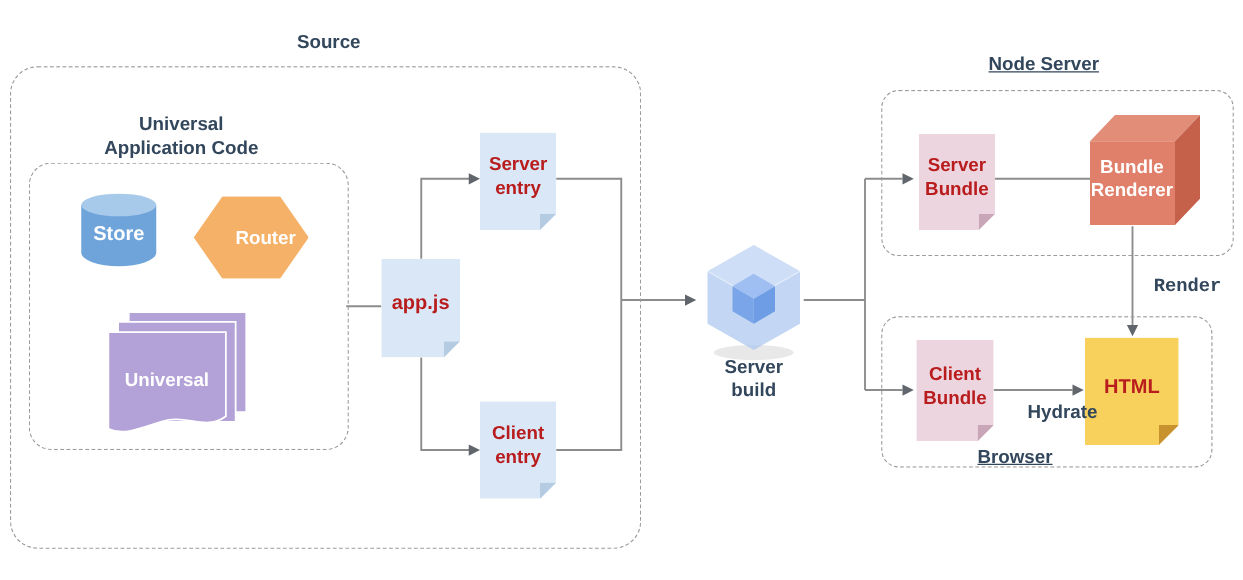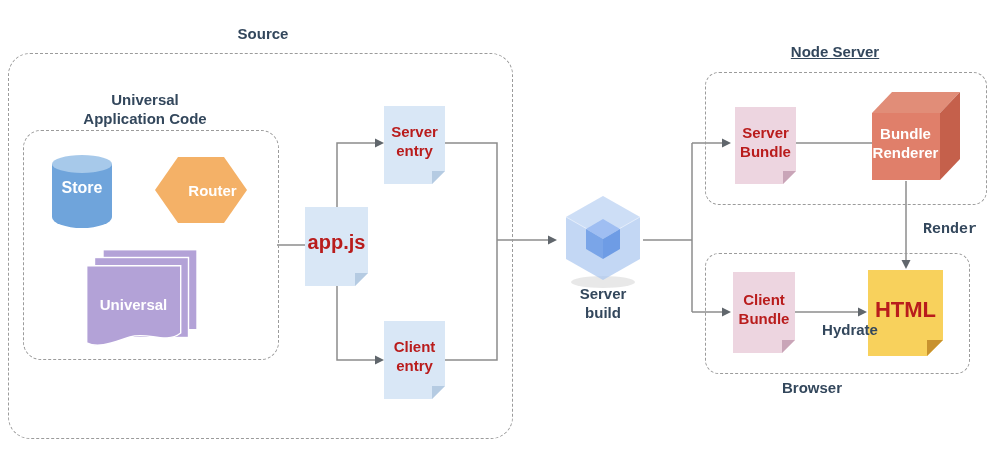--- a/index.html
+++ b/index.html
@@ -32,23 +32,23 @@
   .page .page-label{
     position:absolute;left:0;right:0;top:0;bottom:8px;display:flex;align-items:center;justify-content:center;
     color:#b91c1c;font-weight:bold;font-size:15px;line-height:19px;text-align:center;white-space:pre-line;
   }
   .page.blue .page-body{background:#d9e7f6;}
   .page.blue .page-fold{background:#b5cbe2;}
   .page.pink .page-body{background:#edd5e0;}
   .page.pink .page-fold{background:#c9a5b8;}
   .page.yellow .page-body{background:#f8d15c;}
   .page.yellow .page-fold{background:#c8922e;}
-  .page.yellow .page-label{font-size:22px;}
+  .page.yellow .page-label{font-size:16px;}
   
-  .cyl{position:absolute;width:60px;height:73px;}
+  .cyl{position:absolute;width:60px;height:58px;margin-left:13px;}
   .cyl .cyl-side{position:absolute;left:0;right:0;top:9px;bottom:0;background:#6fa4db;
     border-radius:0 0 50% 50% / 0 0 11px 11px;}
   .cyl .cyl-top{position:absolute;left:0;right:0;top:0;height:18px;background:#a7c9ea;border-radius:50%;}
   .cyl .cyl-label{position:absolute;left:0;right:0;top:24px;text-align:center;
     color:#fff;font-weight:bold;font-size:16px;}
   
   .hex{position:absolute;width:92px;height:66px;background:#f4b167;
     clip-path:polygon(0% 50%,25% 0%,75% 0%,100% 50%,75% 100%,25% 100%);
     display:flex;align-items:center;justify-content:center;}
   .hex .hex-label{color:#fff;font-weight:bold;font-size:15px;margin-left:23px;}
@@ -88,21 +88,21 @@
 
   <div class="dashed-box" style="left:8px;top:53px;width:503px;height:384px;border-radius:22px;"></div>
   <div class="dashed-box" style="left:23px;top:130px;width:254px;height:228px;border-radius:18px;"></div>
   <div class="dashed-box" style="left:705px;top:72px;width:280px;height:131px;border-radius:14px;"></div>
   <div class="dashed-box" style="left:705px;top:253px;width:263px;height:119px;border-radius:14px;"></div>
 
   <div class="lbl" style="left:65px;top:90px;width:160px;">Universal
 Application Code</div>
   <div class="lbl" style="left:200px;top:24px;width:126px;">Source</div>
   <div class="lbl" style="left:775px;top:42px;width:120px;text-decoration:underline;">Node Server</div>
-  <div class="lbl" style="left:752px;top:378px;width:120px;">Browser</div>
+  <div class="lbl" style="left:752px;top:356px;width:120px;text-decoration:underline;">Browser</div>
 
   <div class="cyl" style="left:52px;top:155px;">
     <span class="cyl-side"></span>
     <span class="cyl-top"></span>
     <span class="cyl-label">Store</span>
   </div>
 
   <div class="hex" style="left:155px;top:157px;">
     <span class="hex-label">Router</span>
   </div>
@@ -110,21 +110,21 @@
   <svg class="abs" style="left:86px;top:249px;" width="112" height="98" viewBox="0 0 112 98">
     <rect x="17" y="0.7" width="94" height="80" fill="#b3a2d7" stroke="#ffffff" stroke-width="1.4"></rect>
     <rect x="8.5" y="8.5" width="94" height="80" fill="#b3a2d7" stroke="#ffffff" stroke-width="1.4"></rect>
     <path d="M0.7 16.7 H94.7 V84 C79 96,62 82,44 88 C28 93,13 100,0.7 94 Z" fill="#b3a2d7" stroke="#ffffff" stroke-width="1.4"></path>
   </svg>
   <div class="lbl lbl-white" style="left:86px;top:295px;width:95px;">Universal</div>
 
   <div class="page blue" style="left:305px;top:207px;width:63px;height:79px;">
     <span class="page-body"></span>
     <span class="page-fold"></span>
-    <span class="page-label" style="font-size:20px;">app.js</span>
+    <span class="page-label" style="font-size:16px;">app.js</span>
   </div>
 
   <div class="page blue" style="left:384px;top:106px;width:61px;height:78px;">
     <span class="page-body"></span>
     <span class="page-fold"></span>
     <span class="page-label">Server
 entry</span>
   </div>
 
   <div class="page blue" style="left:384px;top:321px;width:61px;height:78px;">

